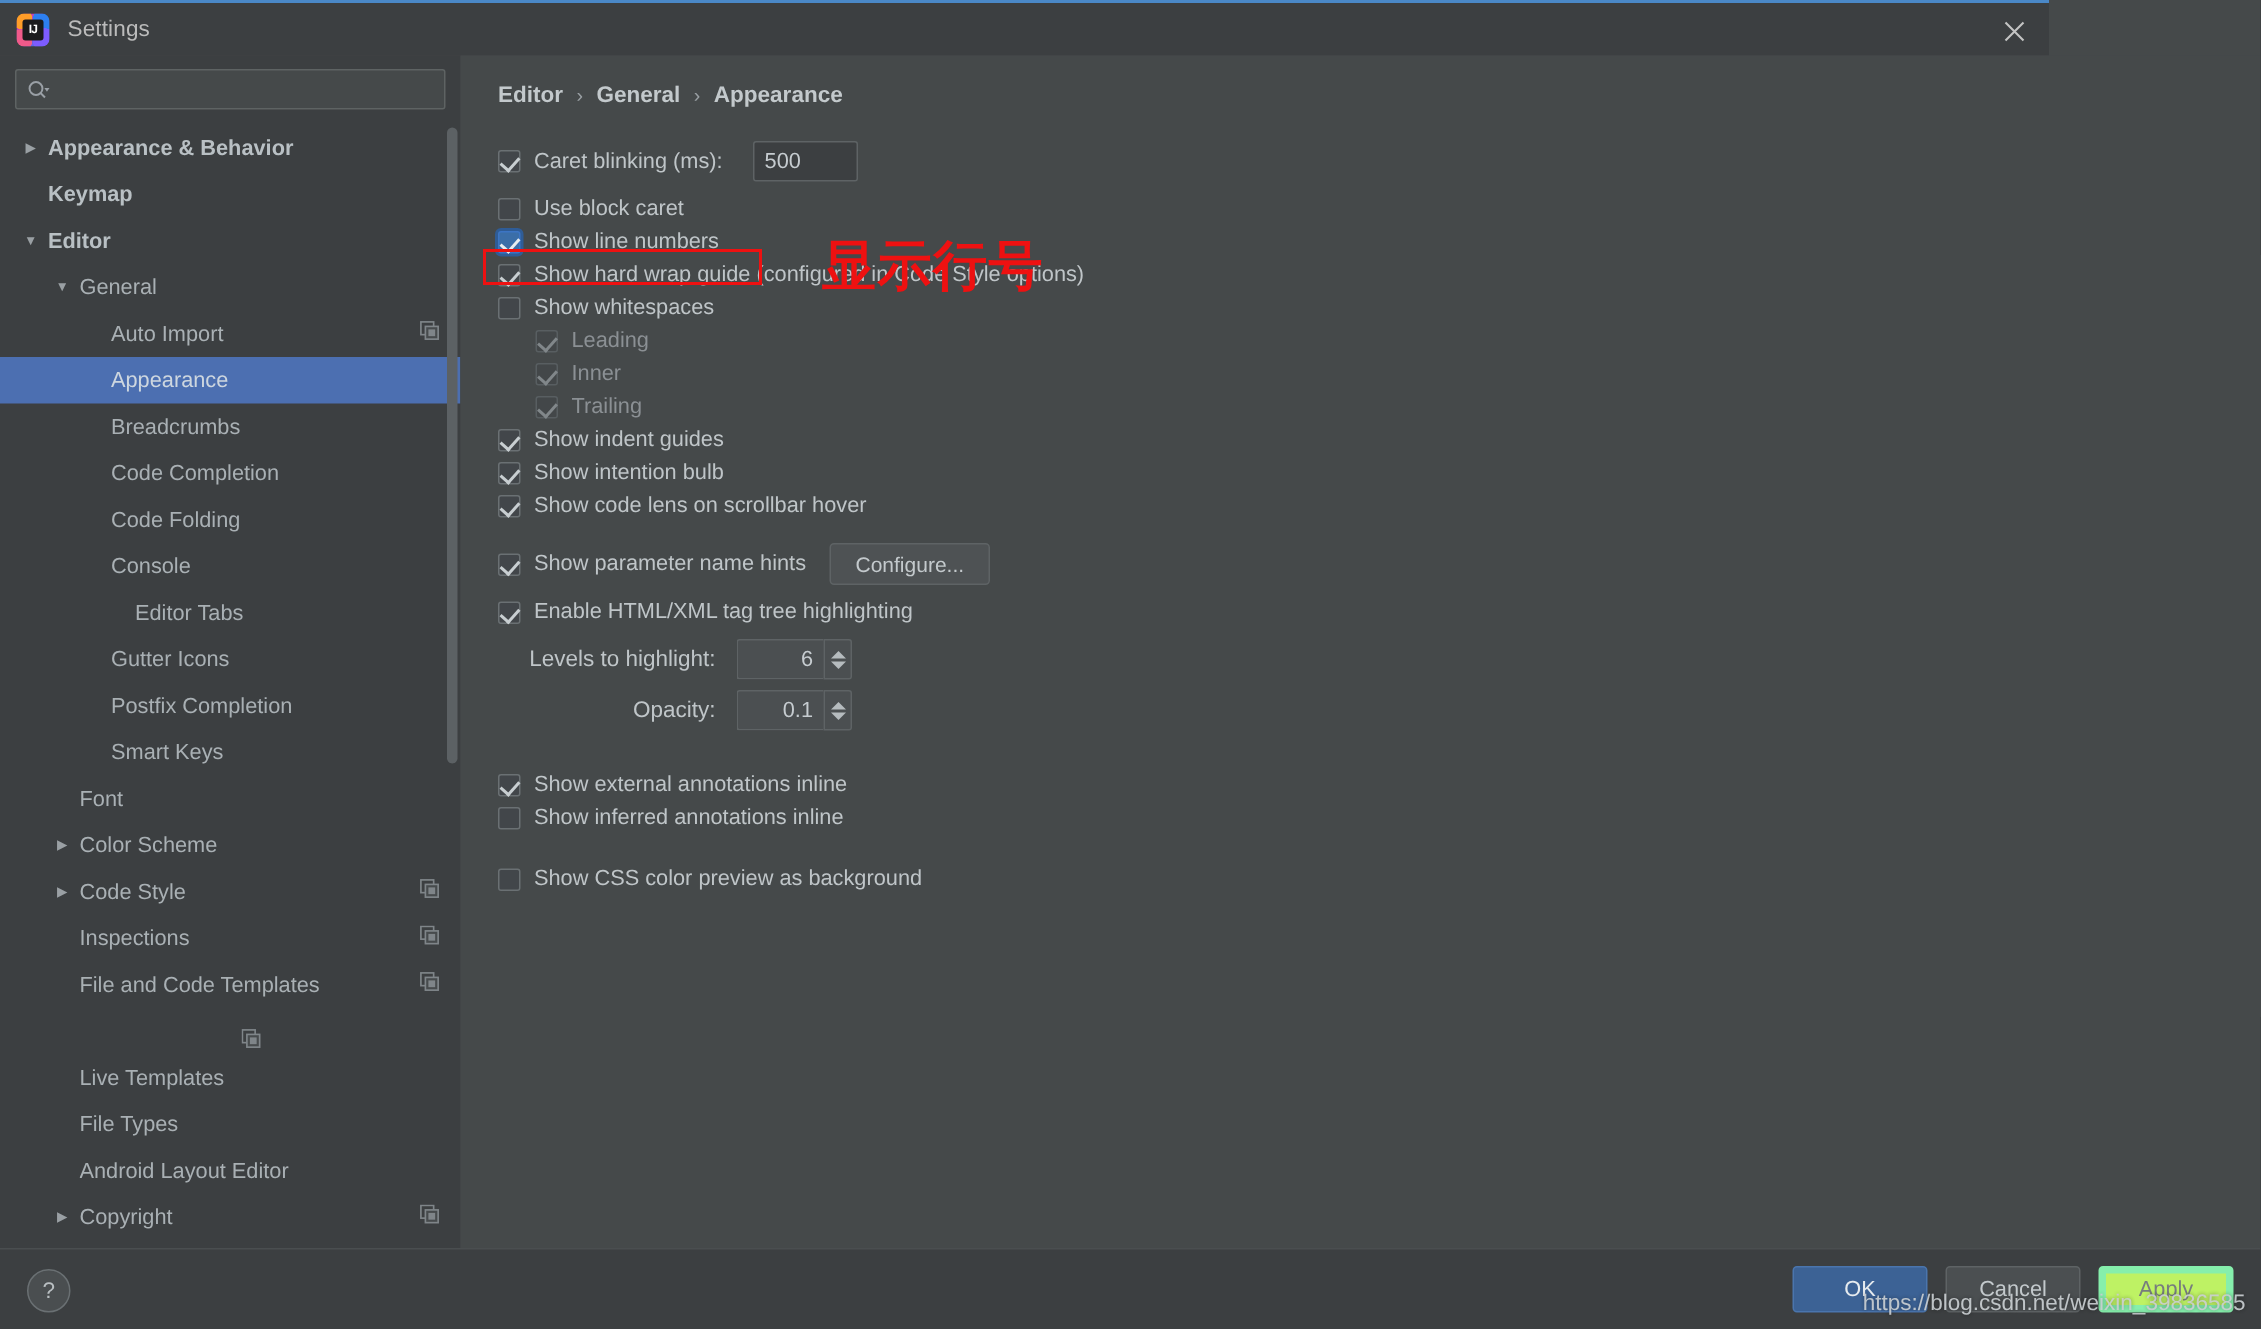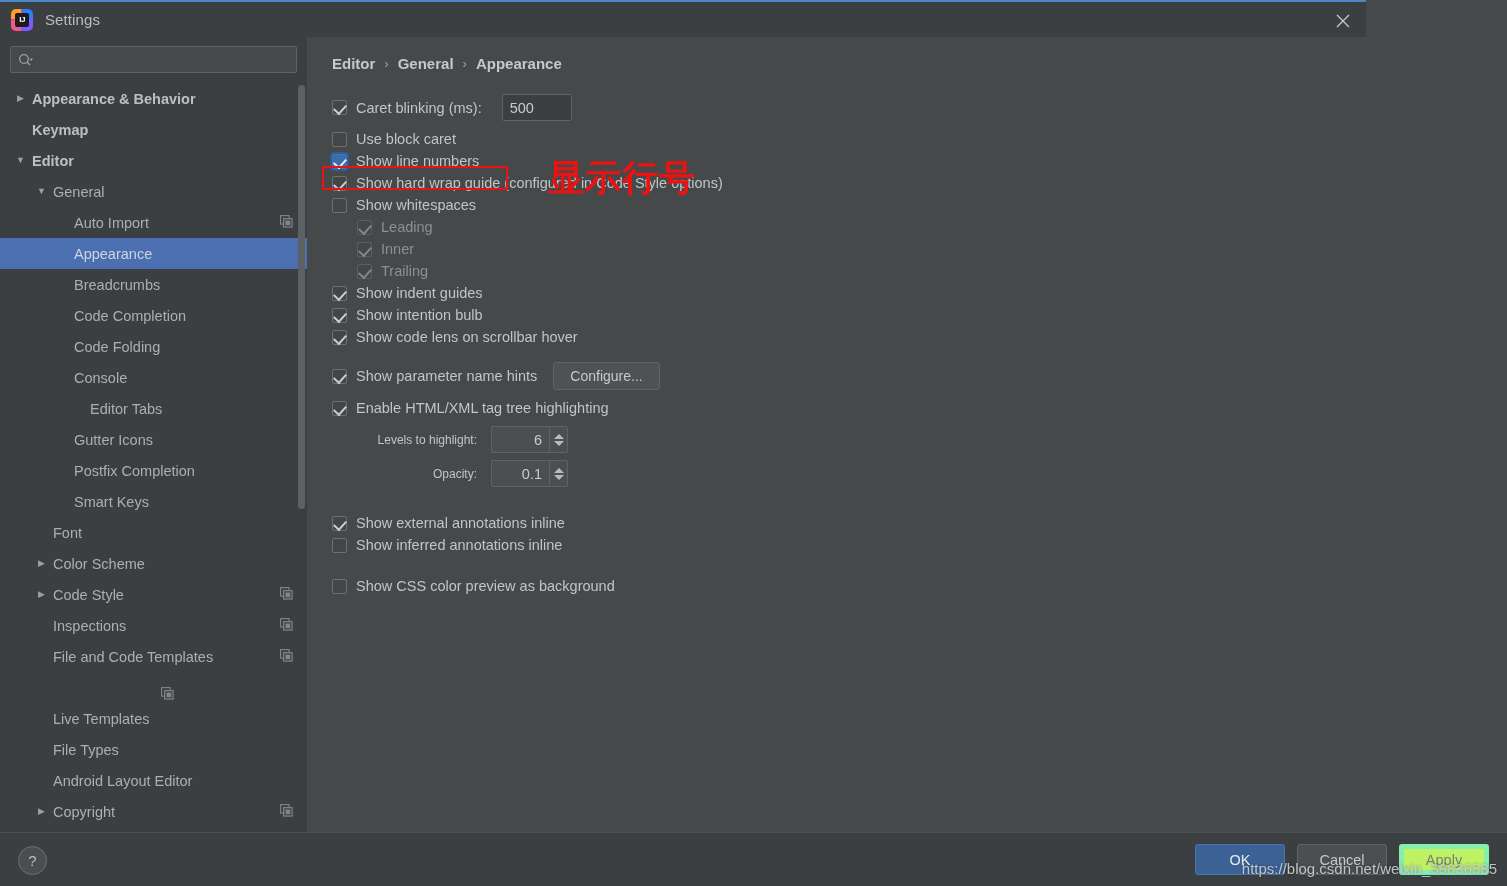--- a/index.html
+++ b/index.html
@@ -154,21 +154,21 @@
   #caret-field { margin-left: 20px; }
 
   .btn {
     background: #4e5254; border: 1px solid #5e6365; border-radius: 3px;
     color: #c3c9cc; font-size: 14px; height: 28px; padding: 0 16px;
     cursor: pointer; font-family: "Liberation Sans", sans-serif;
   }
   #configure-btn { margin-left: 16px; }
 
   .spin-label {
-    color: #bfc5c8; font-size: 12px; width: 145px; text-align: right;
+    color: #bfc5c8; font-size: 15px; width: 145px; text-align: right;
     margin-right: 14px;
   }
   .spinner { display: flex; height: 27px; }
   .spinner .sval {
     width: 58px; background: #4b4f51; border: 1px solid #5e6365;
     border-right: none; border-radius: 2px 0 0 2px;
     color: #c6ccd0; font-size: 14.5px;
     display: flex; align-items: center; justify-content: flex-end;
     padding-right: 7px;
   }

